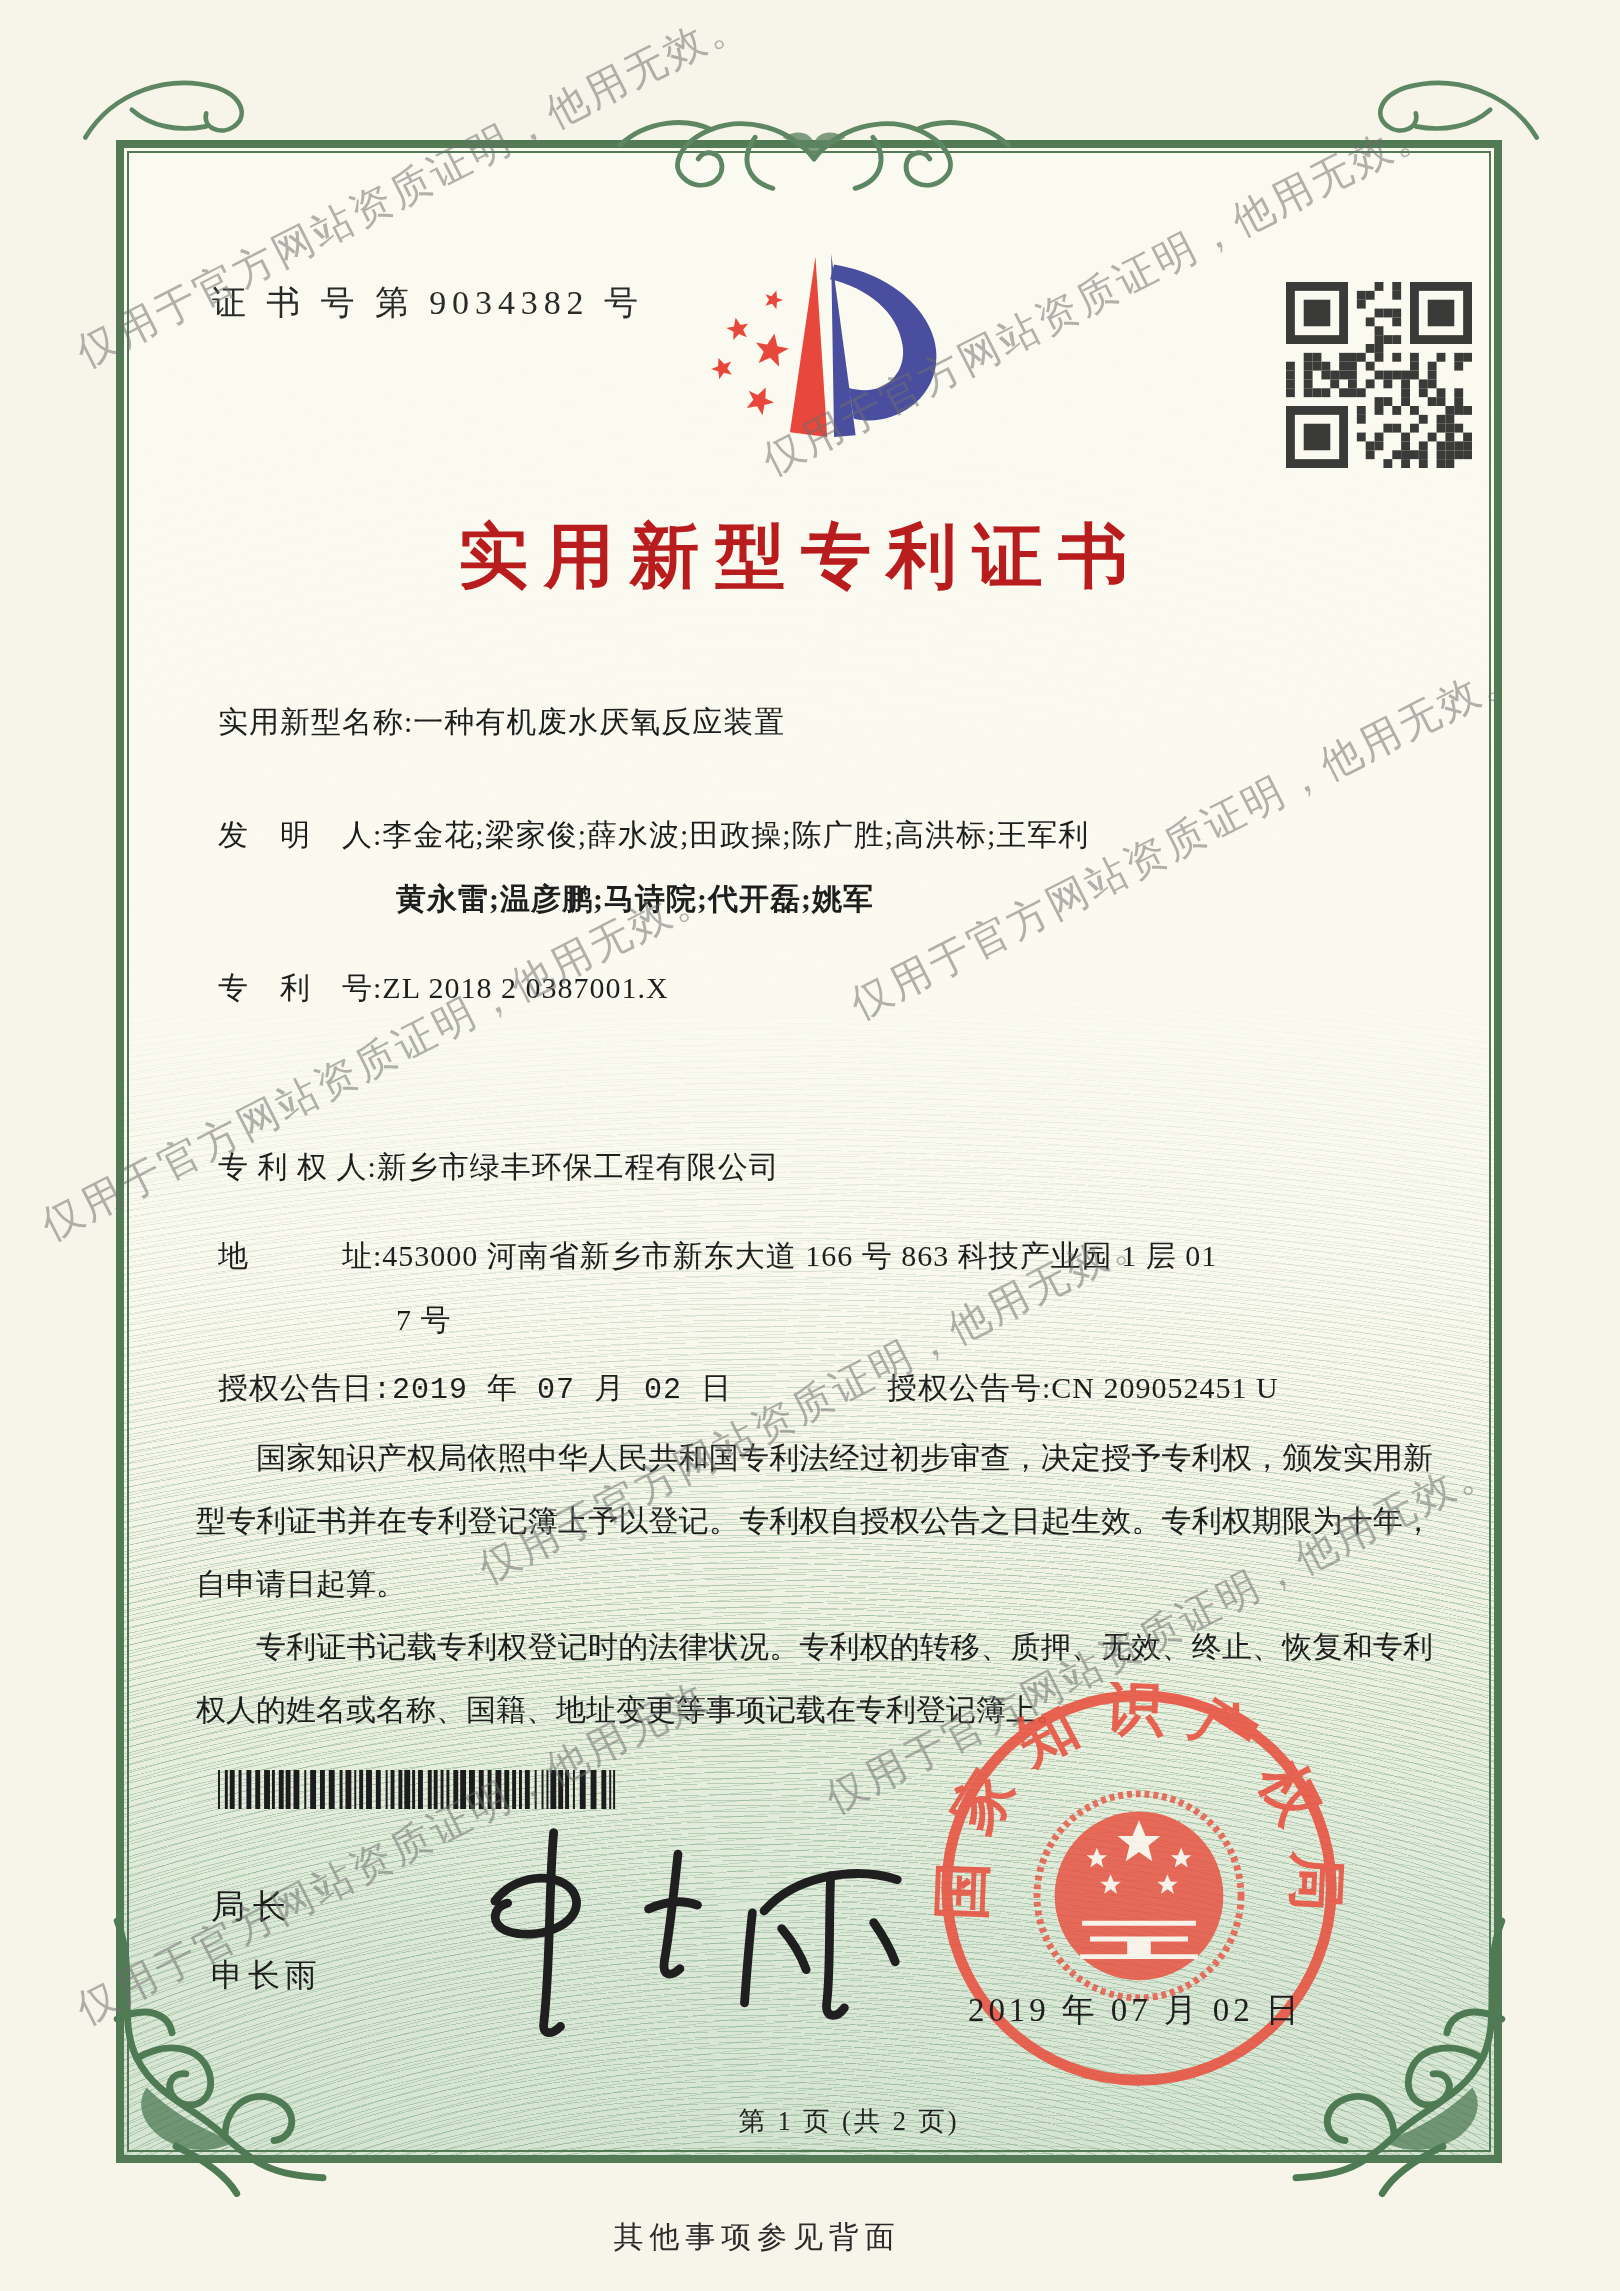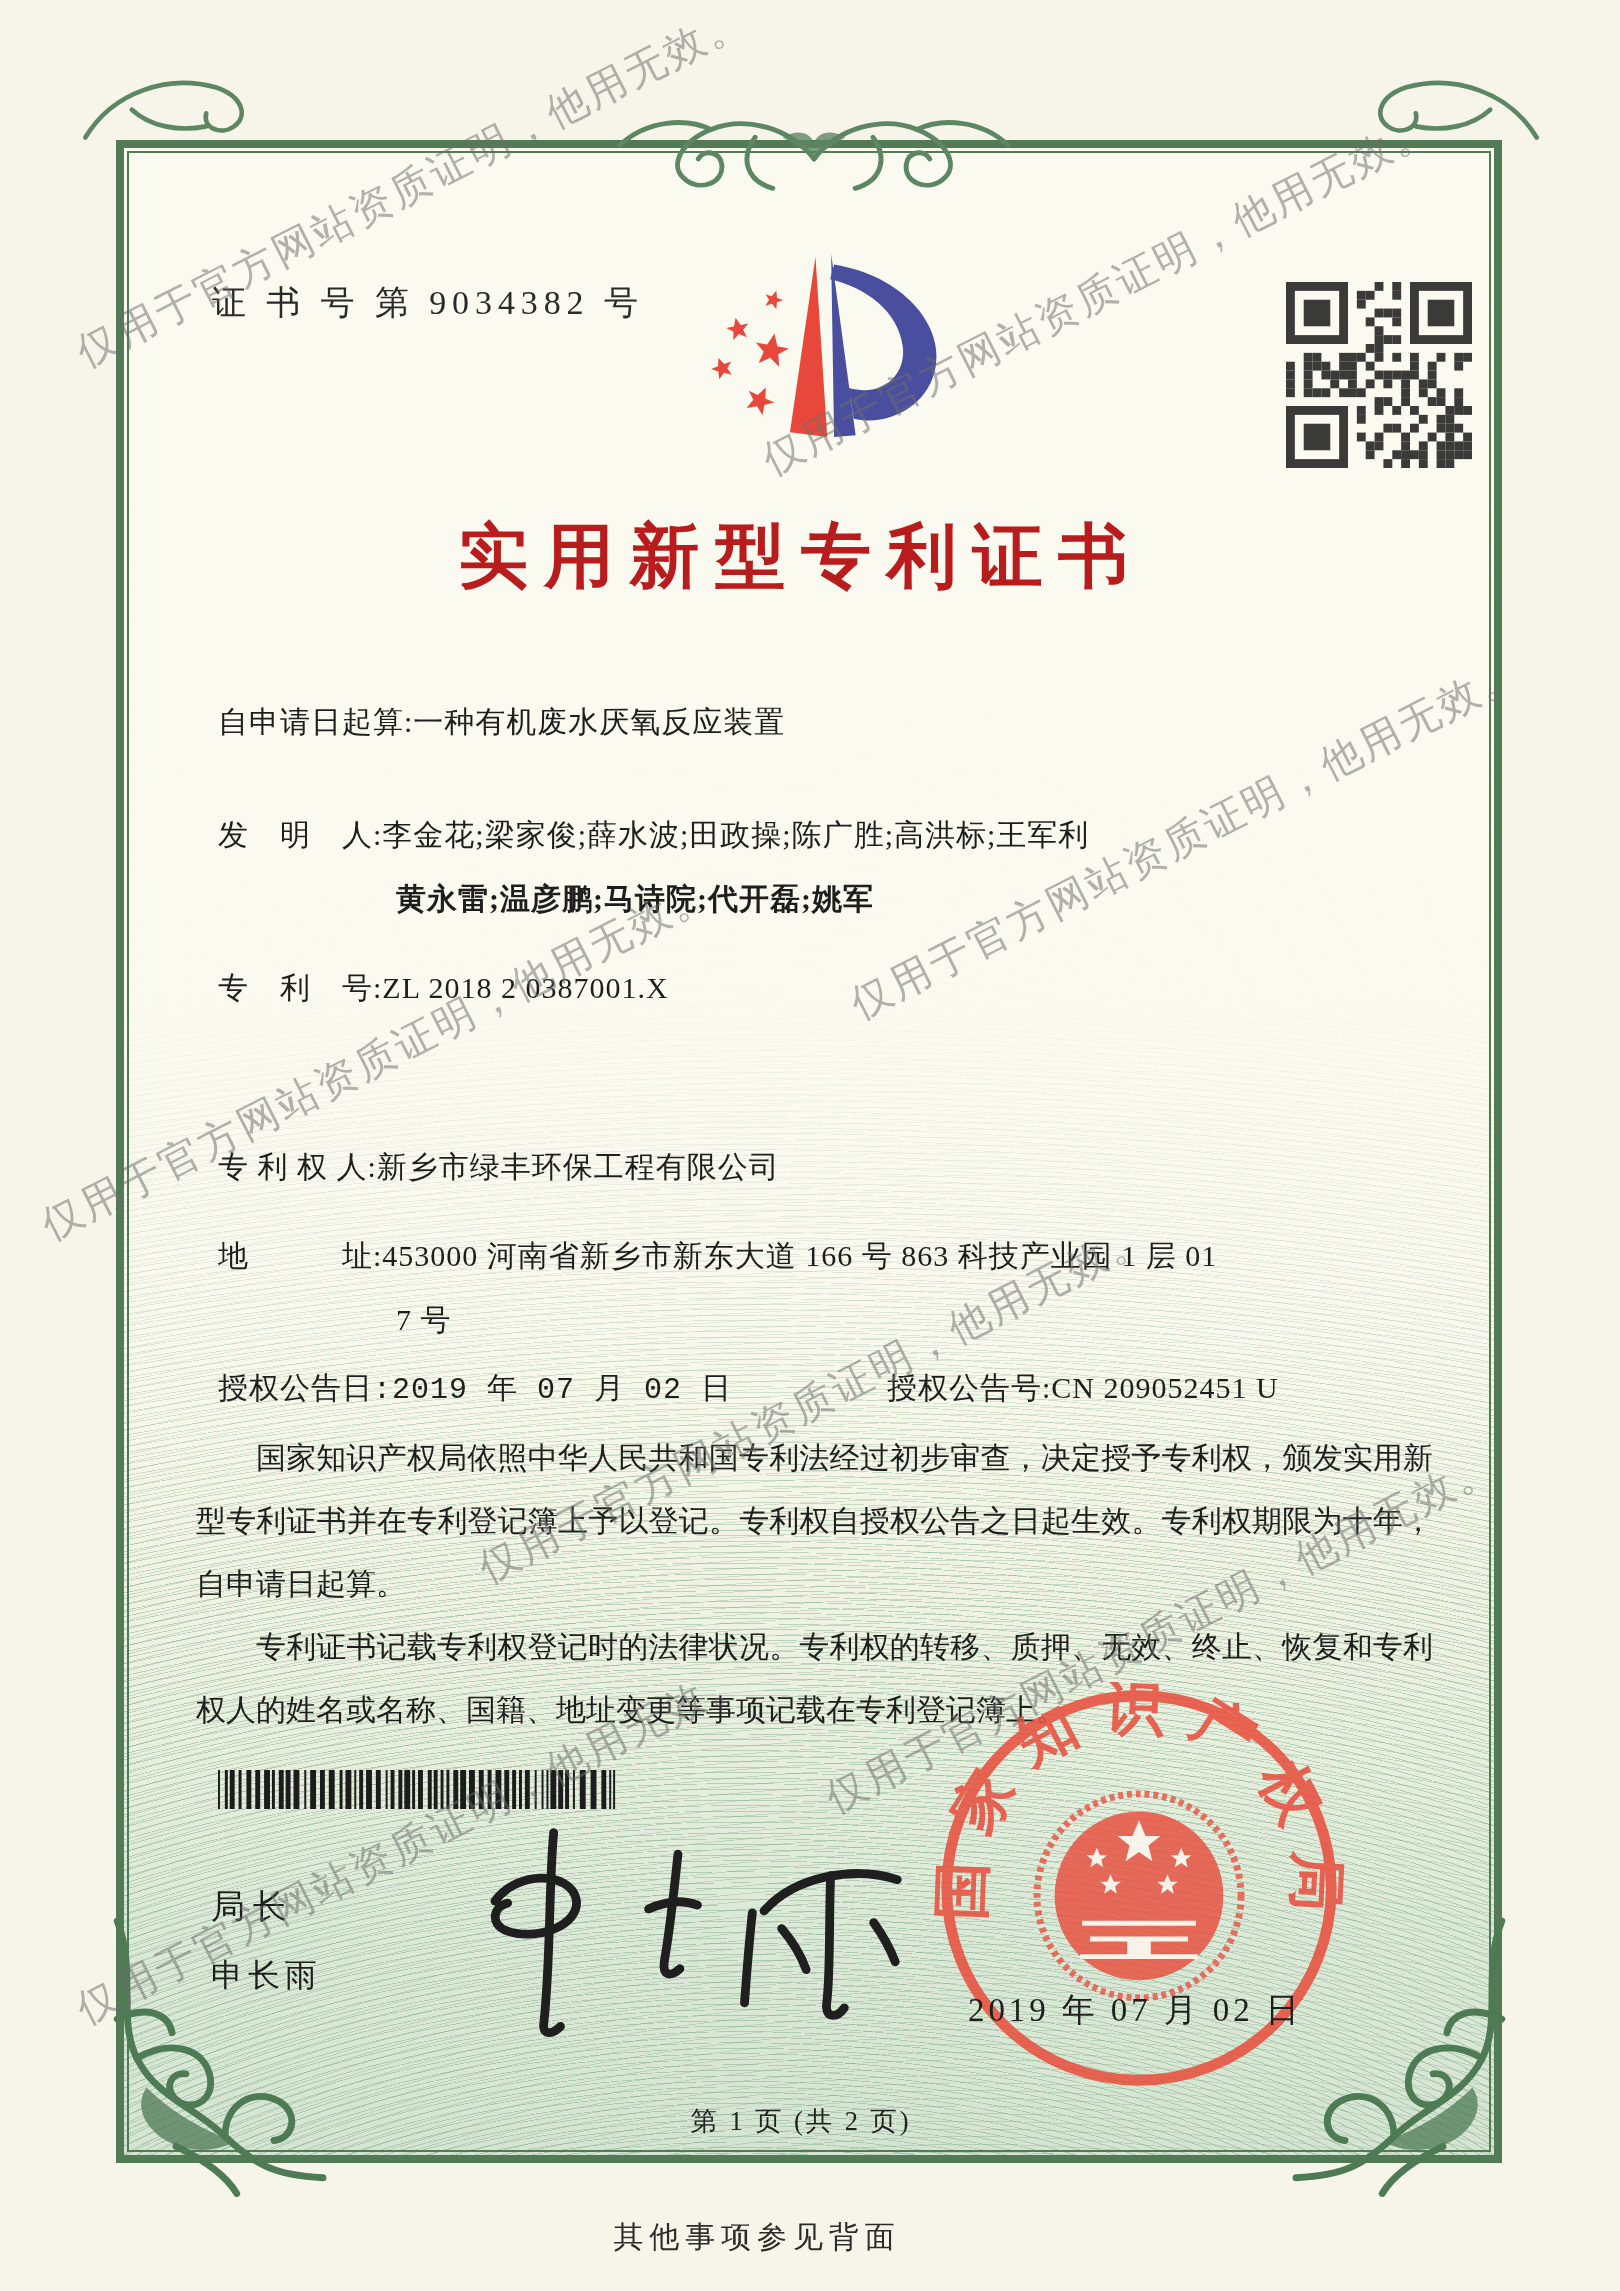--- a/index.html
+++ b/index.html
@@ -49,21 +49,21 @@
   .field{font-size:30px;letter-spacing:1px;color:#1e1e1e;white-space:nowrap;}
   .f-label{display:inline-block;}
   .body-text{
     left:196px;top:1426px;width:1237px;font-size:30px;line-height:63px;
     text-align:justify;color:#1e1e1e;z-index:10;position:absolute;
   }
   .body-text p{margin:0;text-indent:2em;}
   .ju{left:211px;top:1884px;font-size:34px;letter-spacing:7.8px;}
   .shen{left:211px;top:1954px;font-size:32px;letter-spacing:4.9px;}
   .seal-date{left:968px;top:1988px;font-size:33px;letter-spacing:3.9px;z-index:22;}
-  .page-info{left:116px;top:2103px;width:1370px;text-align:center;font-size:26.5px;letter-spacing:2.9px;}
+  .page-info{left:116px;top:2103px;width:1370px;text-align:center;font-size:26.5px;letter-spacing:2.9px;padding-left:48px;}
   .back-note{left:757px;top:2217px;transform:translateX(-50%);font-size:30px;letter-spacing:5.9px;color:#2b2b2b;}
 
   
   .logo{left:691px;top:241px;width:294px;height:255px;z-index:10;}
   .qr{left:1286px;top:282px;width:186px;height:186px;z-index:10;}
   .barcode{left:218px;top:1770px;width:402px;height:39px;z-index:10;}
   .signature{left:392px;top:1815px;width:568px;height:230px;z-index:12;}
   .seal{left:933px;top:1682px;width:412px;height:412px;z-index:20;opacity:.88;}
   .ornament{position:absolute;z-index:3;}
 </style>
@@ -283,21 +283,21 @@
         <rect x="144" y="18" width="27" height="27"></rect>
         <rect x="0" y="126" width="63" height="63"></rect>
         <rect fill="#fbfaf0" x="9" y="135" width="45" height="45"></rect>
         <rect x="18" y="144" width="27" height="27"></rect>
       </g>
   </svg>
 
   <div class="abs title">实用新型专利证书</div>
 
   <div class="abs field" style="left:218px;top:702px;">
-    <span class="f-label">自申请日起算: </span><span>一种有机废水厌氧反应装置</span>
+    <span class="f-label">实用新型名称: </span><span>一种有机废水厌氧反应装置</span>
   </div>
 
   <div class="abs field" style="left:218px;top:815px;">
     <span class="f-label">发　明　人: </span><span>李金花;梁家俊;薛水波;田政操;陈广胜;高洪标;王军利</span>
   </div>
   <div class="abs field" style="left:396px;top:879px;font-weight:bold;">
     <span>黄永雷;温彦鹏;马诗院;代开磊;姚军</span>
   </div>
 
   <div class="abs field" style="left:218px;top:968px;">

